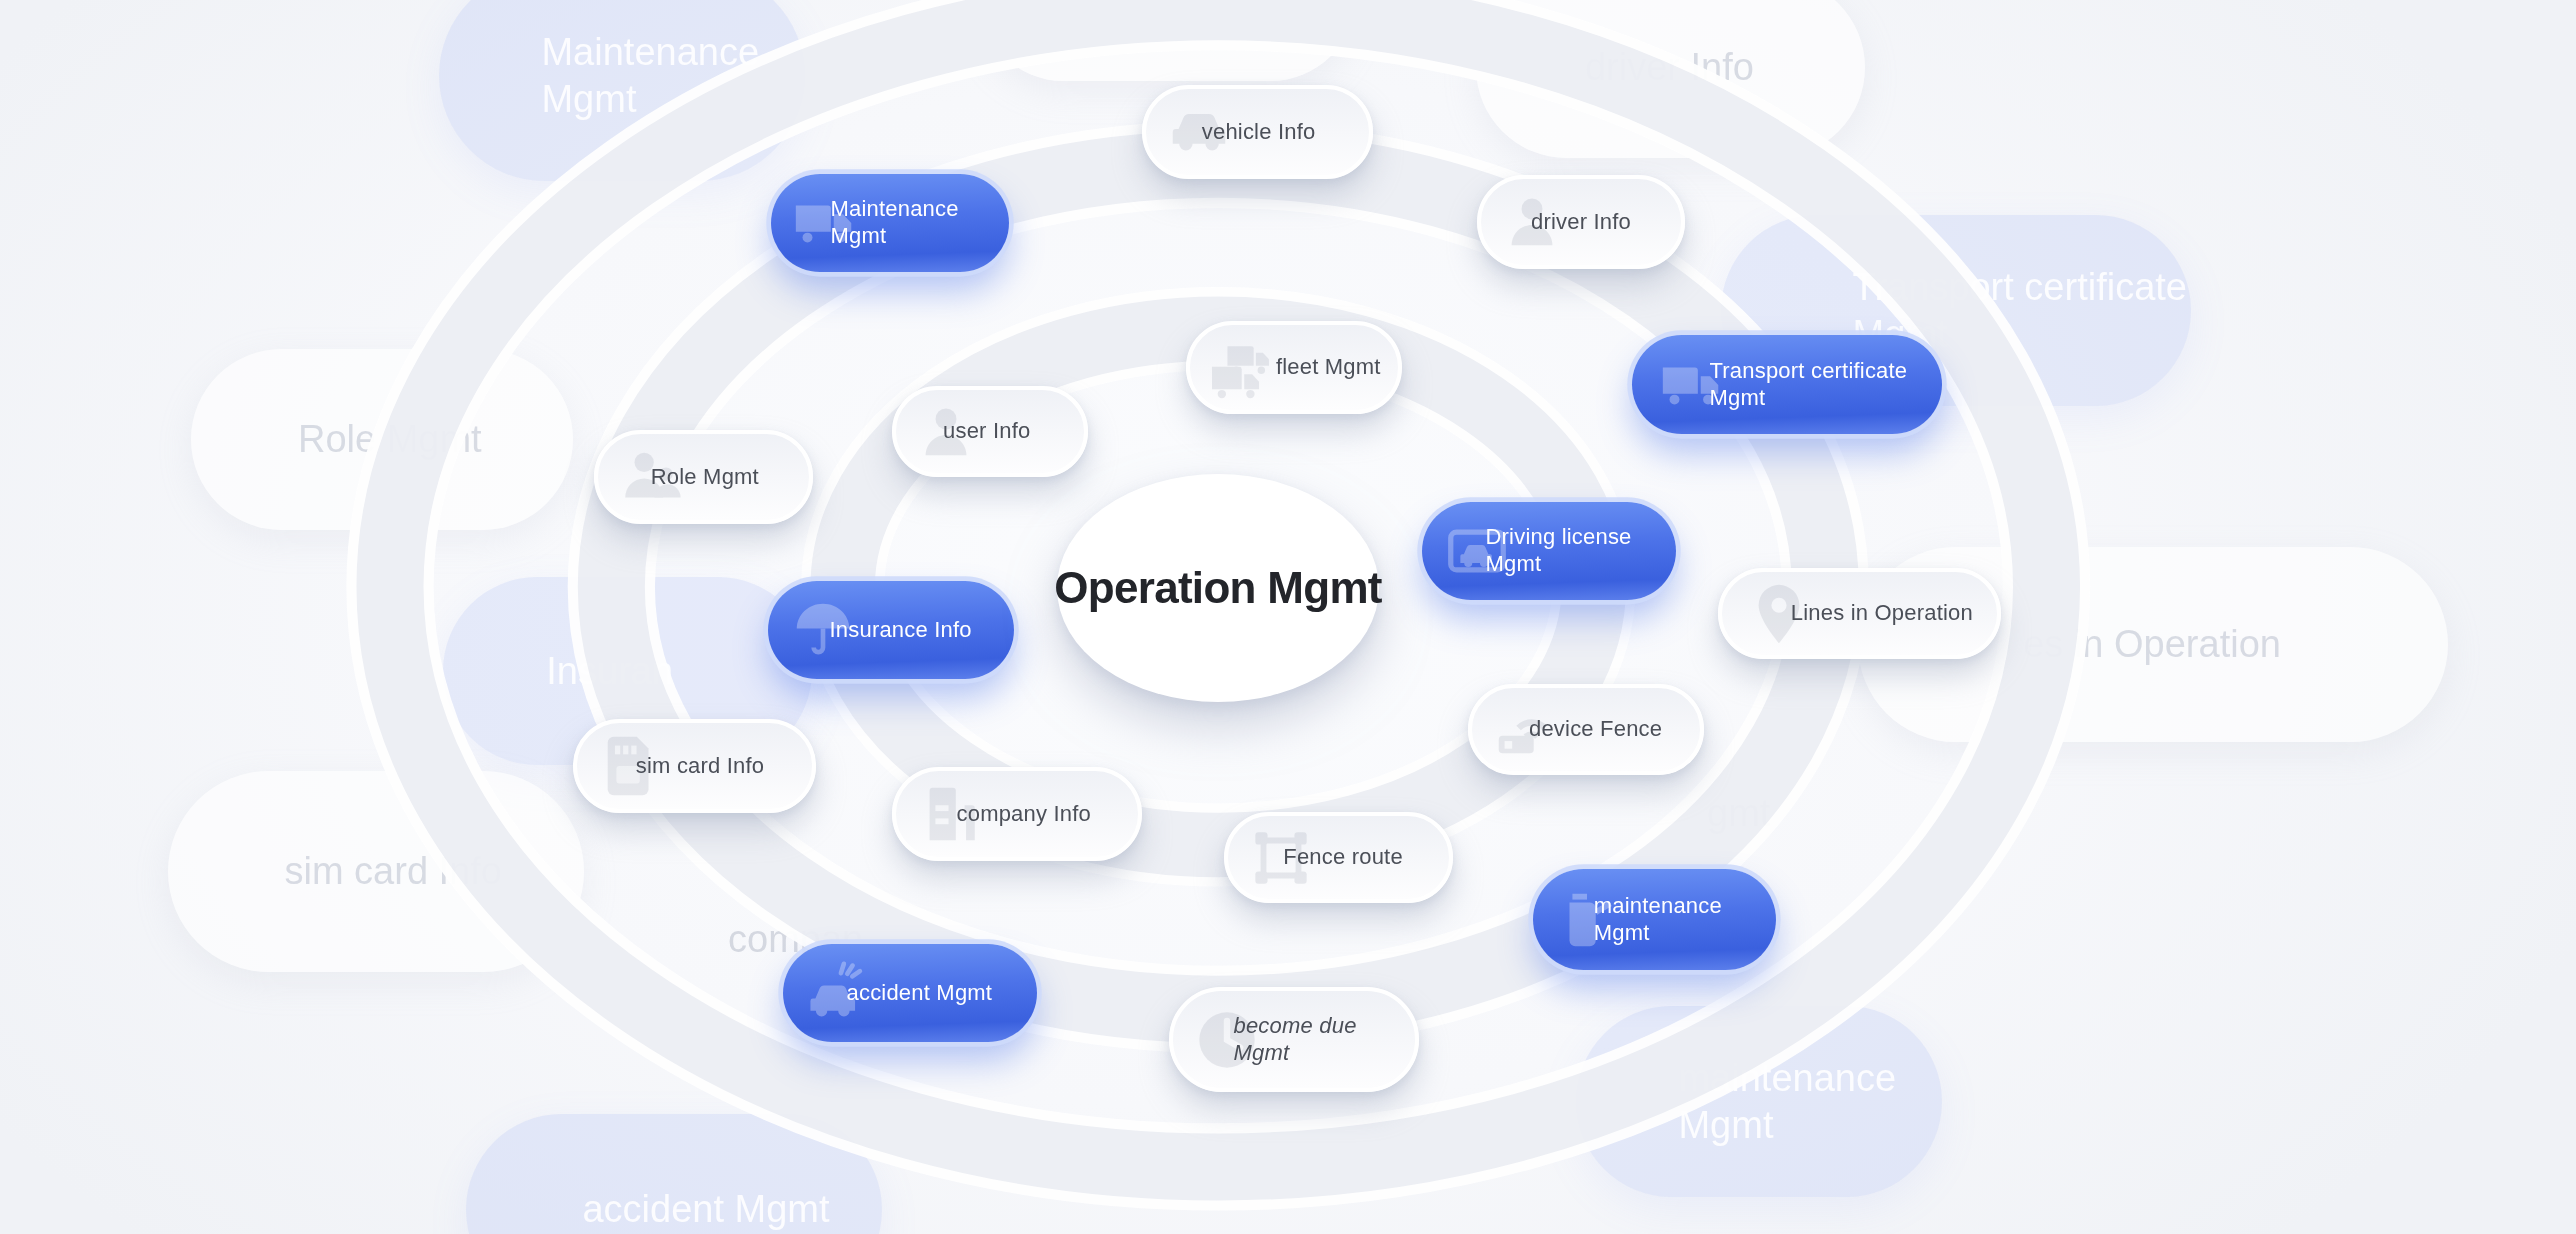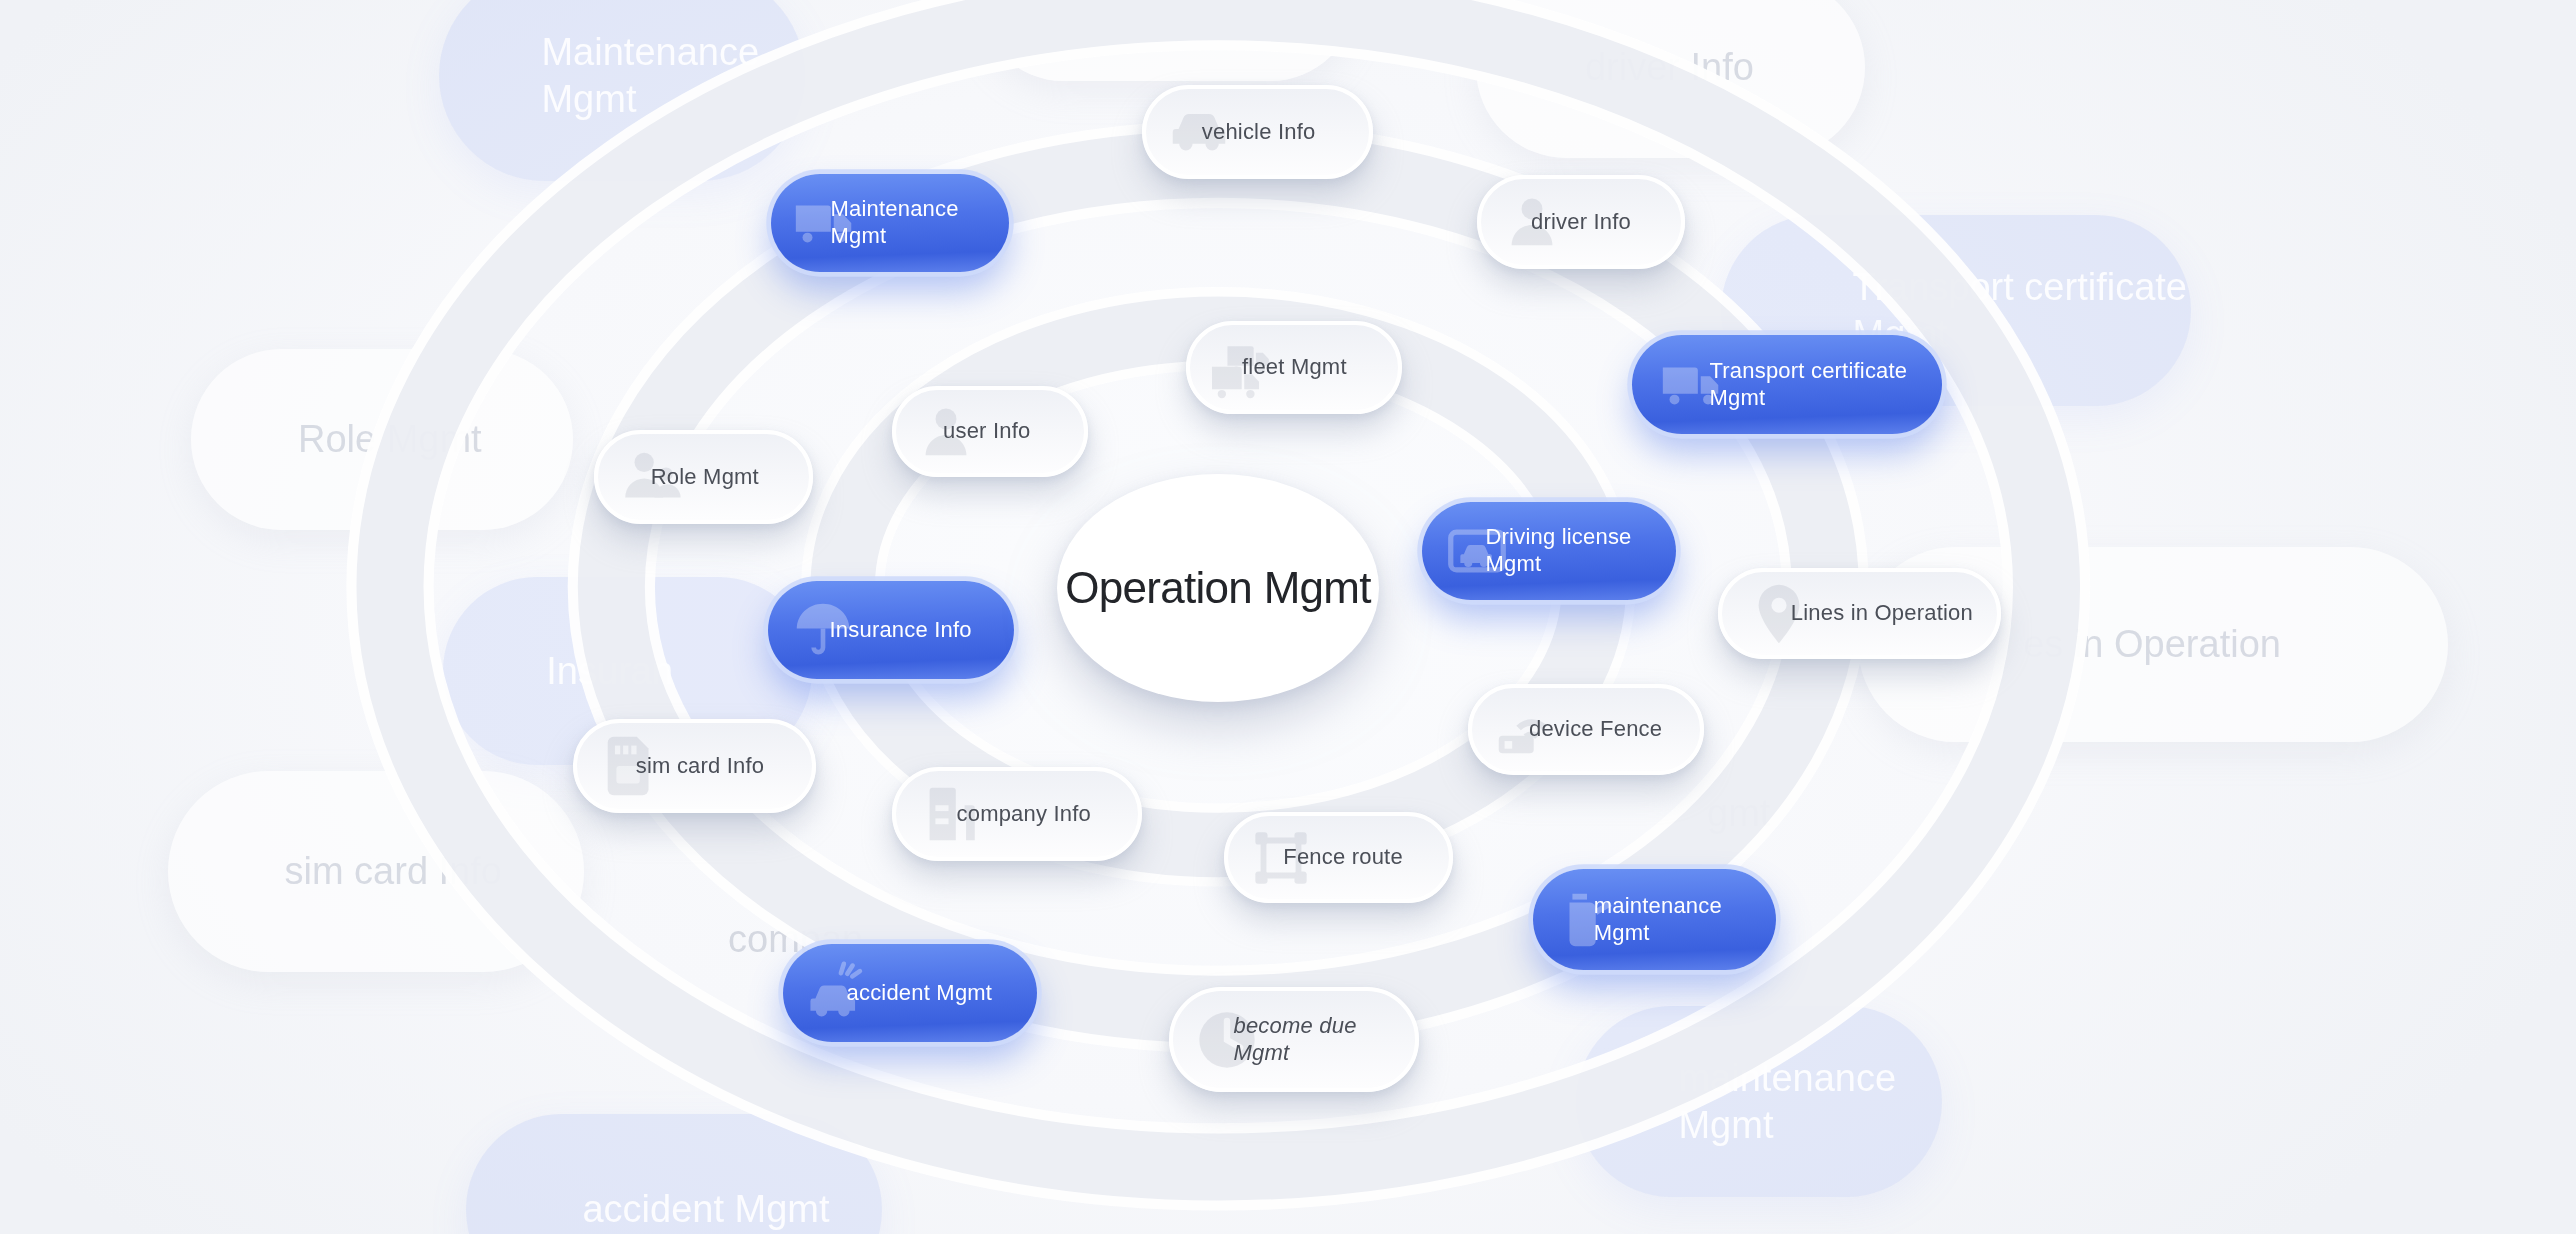--- a/index.html
+++ b/index.html
@@ -40,21 +40,21 @@
   .node .label div{white-space:nowrap;}
   .node.light .label{color:#4b4f58;}
   .node.blue .label{color:#ffffff;}
   
   .center-node{
     position:absolute;left:1057px;top:474px;width:322px;height:228px;z-index:4;
     border-radius:50%;background:#ffffff;
     box-shadow:0 24px 47px rgba(167,176,197,0.50),0 5.4px 13.4px rgba(167,176,197,0.28);
     display:flex;align-items:center;justify-content:center;
   }
-  .center-node .clabel{font-size:44px;font-weight:normal;color:#23252a;letter-spacing:-0.7px;white-space:nowrap;}
+  .center-node .clabel{font-size:44px;font-weight:bold;color:#23252a;letter-spacing:-0.7px;white-space:nowrap;}
 </style>
 </head>
 <body>
 
 <div class="stage">
 
   <svg width="0" height="0" style="position:absolute" aria-hidden="true">
     <defs>
       <symbol id="sym-car-icon" viewBox="0 0 24 24">
         <path d="M5 11l1.7-4a2 2 0 011.8-1.2h7A2 2 0 0117.3 7L19 11h1a1 1 0 011 1v4h-2.2a2.3 2.3 0 01-4.6 0H9.8a2.3 2.3 0 01-4.6 0H3v-4a1 1 0 011-1h1z"></path>
@@ -237,21 +237,21 @@
         <span class="icon">
           <svg viewBox="0 0 24 24" fill="currentColor">
             <use href="#sym-truck-icon"></use>
           </svg>
         </span>
         <div class="label">
           <div>Transport certificate</div>
           <div>Mgmt</div>
         </div>
       </div>
-      <div class="node light" style="left: 1186px; top: 321px; width: 216px; height: 93px;">
+      <div class="node light" style="left: 1186px; top: 321px; width: 216px; height: 93px; justify-content: flex-end;">
         <span class="icon">
           <svg viewBox="0 0 24 24" fill="currentColor">
             <use href="#sym-fleet-trucks-icon"></use>
           </svg>
         </span>
         <div class="label">
           <div>fleet Mgmt</div>
         </div>
       </div>
       <div class="node light" style="left: 892px; top: 386px; width: 196px; height: 91px;">

